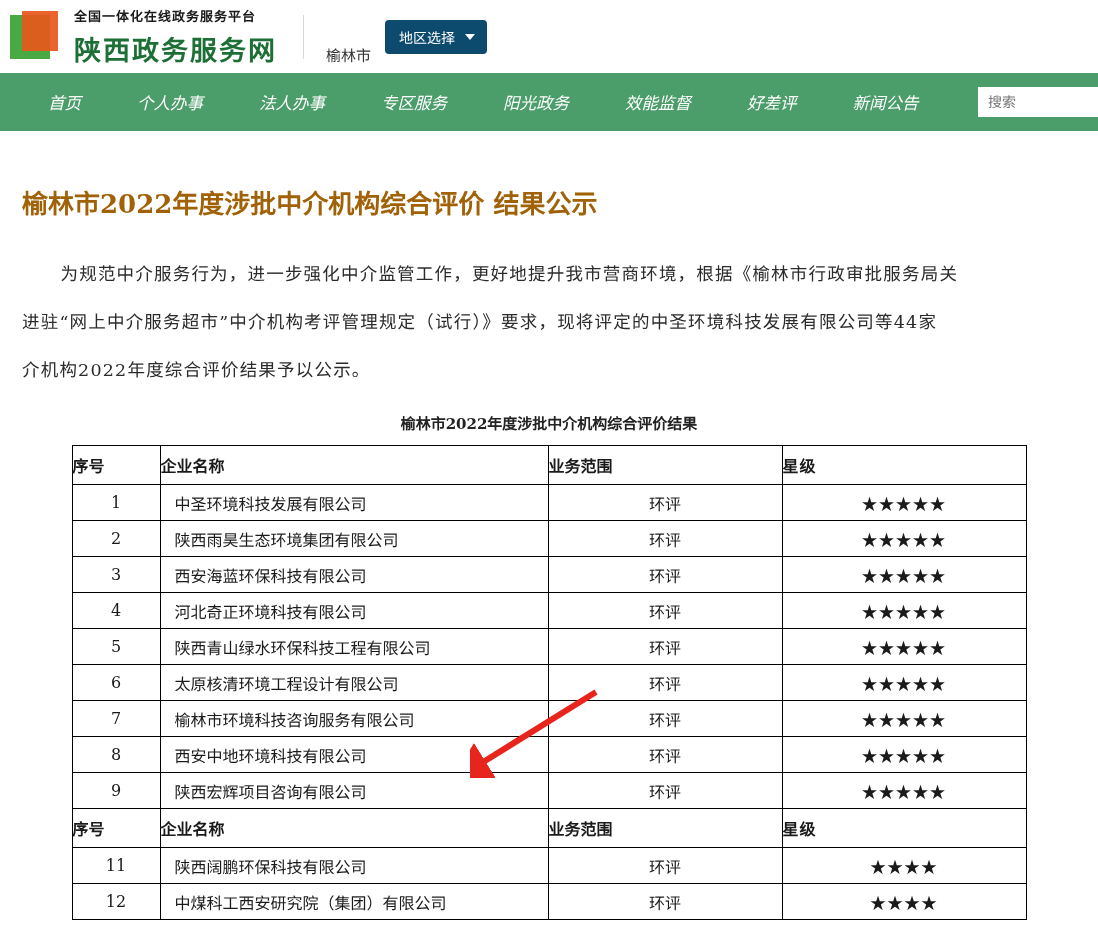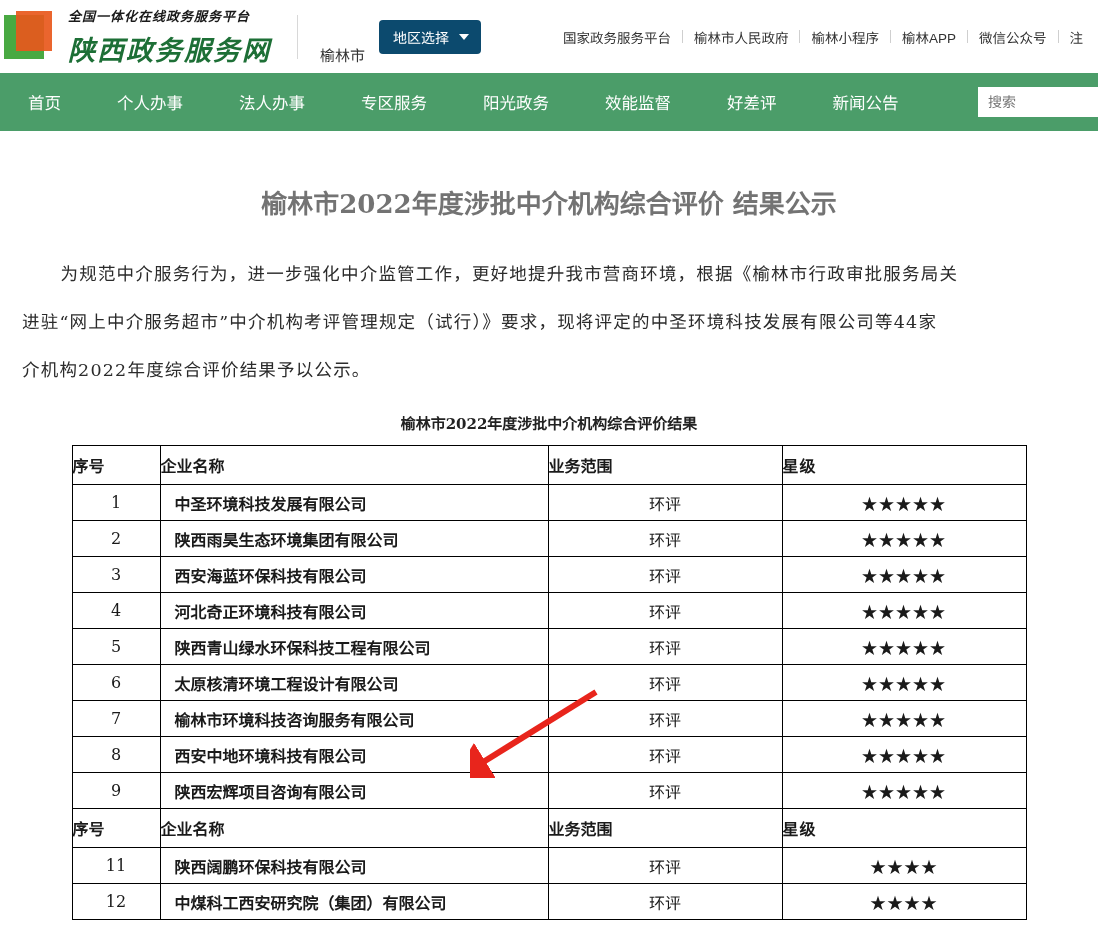--- a/index.html
+++ b/index.html
@@ -19,22 +19,21 @@
   .topbar {
     height: 73px;
     background: #ffffff;
     display: flex;
     align-items: center;
     position: relative;
   }
   .logo-block {
     display: flex;
     align-items: center;
-    padding-left: 4px;
-    font-style: italic;
+    padding-left: 10px;
   }
   .logo-mark {
     width: 52px;
     height: 52px;
     position: relative;
     margin-right: 12px;
   }
   .logo-mark .sq-green {
     position: absolute;
     left: 0; top: 4px;
@@ -115,20 +114,22 @@
   
   .nav {
     height: 58px;
     background: #4b9d69;
     display: flex;
     align-items: center;
     position: relative;
   }
   .nav-items {
     display: flex;
+    padding-left: 20px;
+    font-style: italic;
   }
   .nav-item {
     color: #ffffff;
     font-size: 16.5px;
     padding: 0 28px;
     cursor: pointer;
     white-space: nowrap;
   }
   .search-box {
     position: absolute;
@@ -150,23 +151,22 @@
     padding-left: 10px;
     font-family: "Liberation Sans", sans-serif;
   }
 
   
   .content {
     position: relative;
     padding: 0 22px;
   }
   .page-title {
-    text-align: center;
     font-size: 26px;
-    color: #737373;
+    color: #a16207;
     font-weight: bold;
     margin: 52px 0 34px;
     font-family: "DejaVu Serif", serif;
   }
   .para {
     font-size: 17.5px;
     line-height: 40px;
     color: #2b2b2b;
     text-align: justify;
     letter-spacing: 1.2px;
@@ -193,21 +193,21 @@
     table-layout: fixed;
   }
   table.result td {
     border: 1px solid #000;
     height: 33px;
     font-size: 16px;
     font-family: "DejaVu Serif", serif;
     color: #1a1a1a;
   }
   td.c-idx { width: 86px; text-align: center; }
-  td.c-name { width: 386px; padding-left: 14px; font-weight: bold; }
+  td.c-name { width: 386px; padding-left: 14px; }
   td.c-scope { width: 232px; text-align: center; font-size: 14.5px; }
   td.c-star { width: 242px; text-align: center; letter-spacing: 1px; }
   tr.head td {
     text-align: left;
     font-weight: bold;
     font-size: 16px;
     height: 36px;
     padding-left: 0;
   }
   .stars { font-size: 15px; color: #000; letter-spacing: 2px; }
@@ -239,33 +239,20 @@
 
   <div class="divider-v"></div>
 
   <div class="city-name">榆林市</div>
 
   <div class="region-select">
     <span>地区选择</span>
     <span class="caret"></span>
   </div>
 
-  <div class="top-links">
-    <a href="#">国家政务服务平台</a>
-    <span class="sep"></span>
-    <a href="#">榆林市人民政府</a>
-    <span class="sep"></span>
-    <a href="#">榆林小程序</a>
-    <span class="sep"></span>
-    <a href="#">榆林APP</a>
-    <span class="sep"></span>
-    <a href="#">微信公众号</a>
-    <span class="sep"></span>
-    <a href="#">注</a>
-  </div>
 </div>
 
 <div class="nav">
   <div class="nav-items">
     <div class="nav-item">首页</div>
     <div class="nav-item">个人办事</div>
     <div class="nav-item">法人办事</div>
     <div class="nav-item">专区服务</div>
     <div class="nav-item">阳光政务</div>
     <div class="nav-item">效能监督</div>

